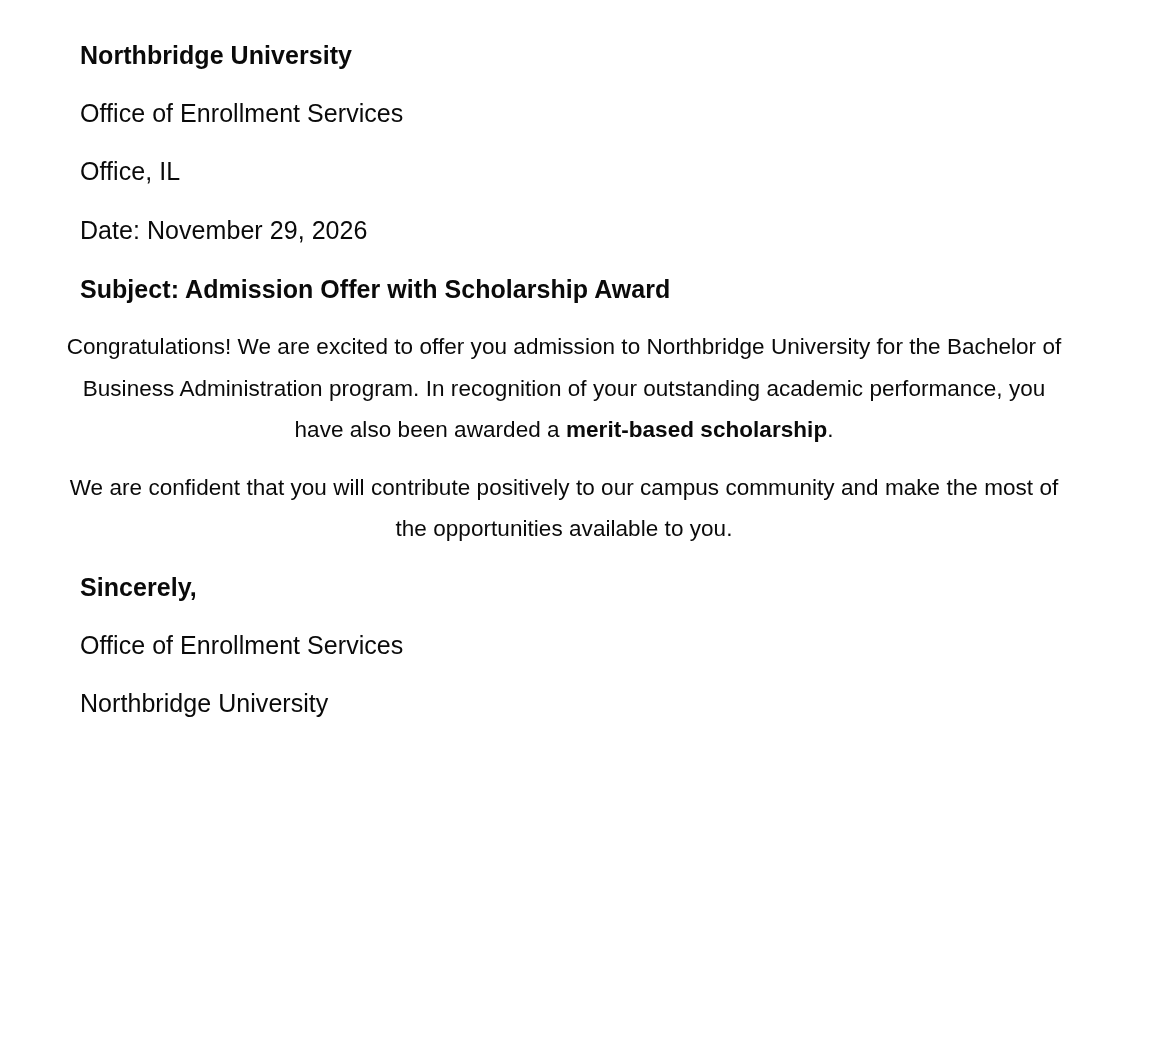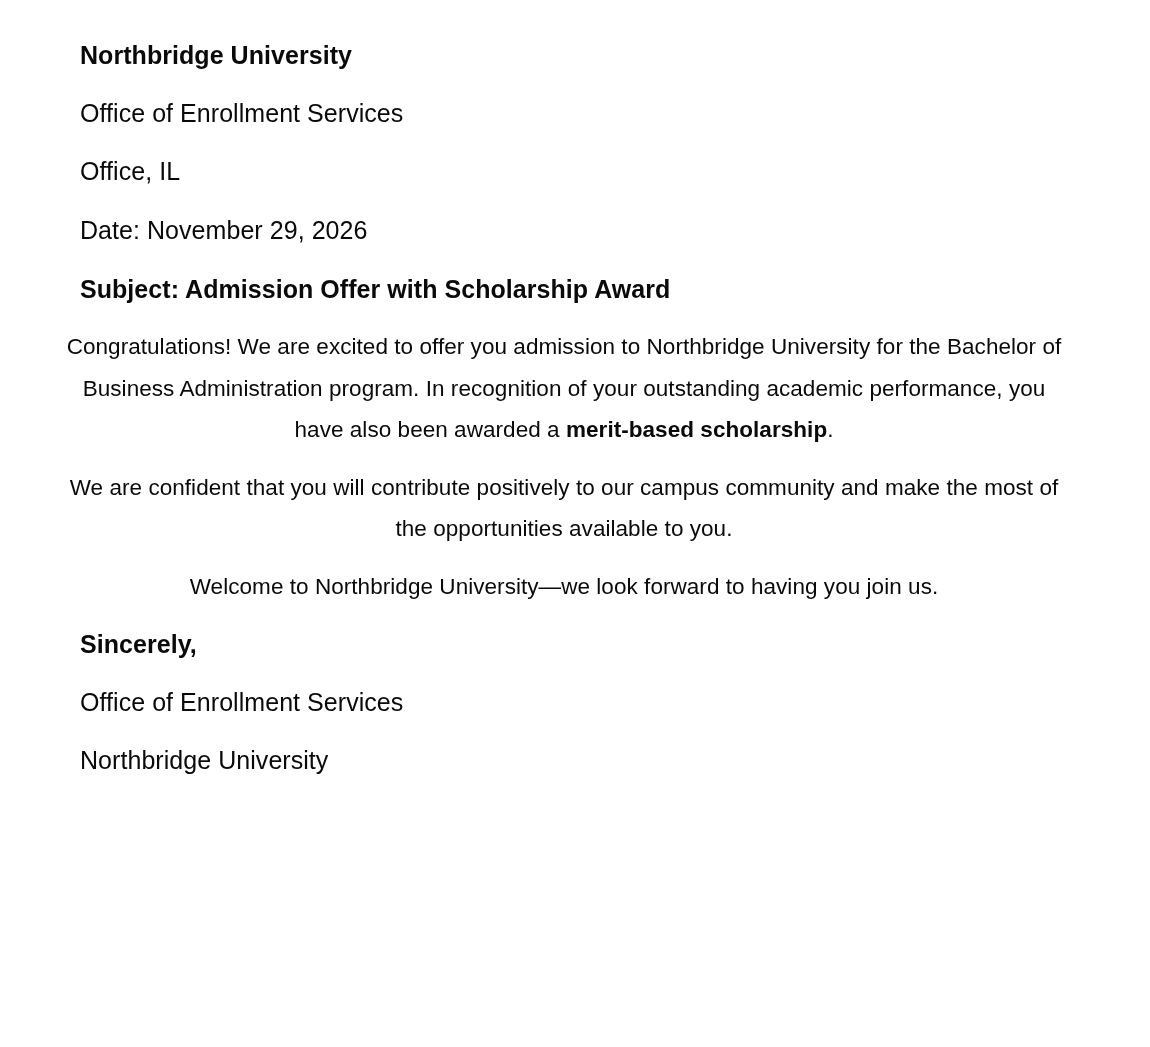--- a/index.html
+++ b/index.html
@@ -84,23 +84,20 @@
   <div class="block gap-para">
     <p class="para"><span>Congratulations! We are excited to offer you admission to Northbridge University for the Bachelor of Business Administration program. In recognition of your outstanding academic performance, you have also been awarded a </span><strong class="inline">merit-based scholarship</strong><span>.</span></p>
   </div>
 
 
   <div class="block gap-para">
     <p class="para">We are confident that you will contribute positively to our campus community and make the most of the opportunities available to you.</p>
   </div>
 
 
-  <div class="block gap-para">
-    <p class="para">Welcome to Northbridge University—we look forward to having you join us.</p>
-  </div>
 
   <div class="block gap-para sig-block">
     <p class="line bold">Sincerely,</p>
     <p class="line">Office of Enrollment Services</p>
     <p class="line">Northbridge University</p>
   </div>
 
 </div>
 
 </body></html>

